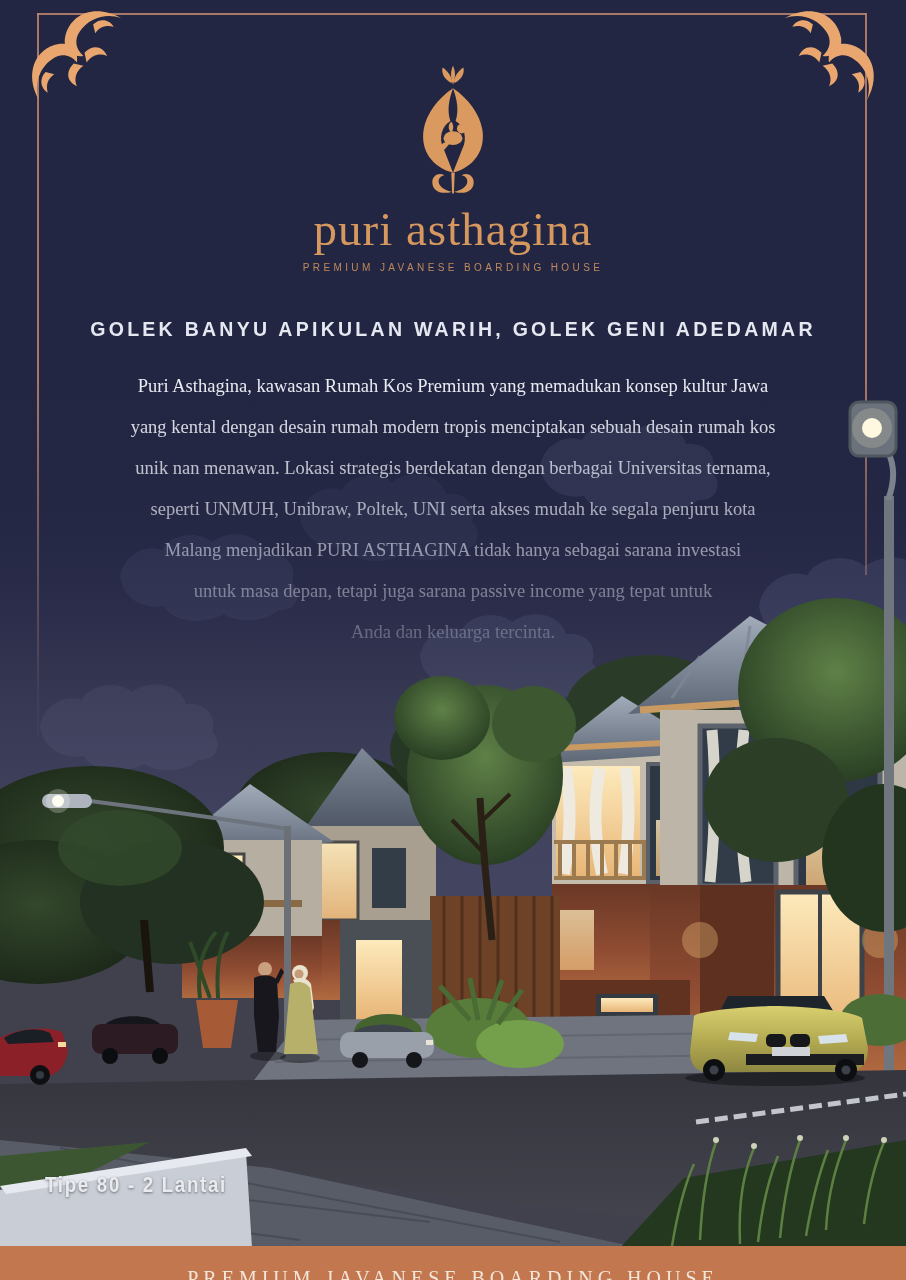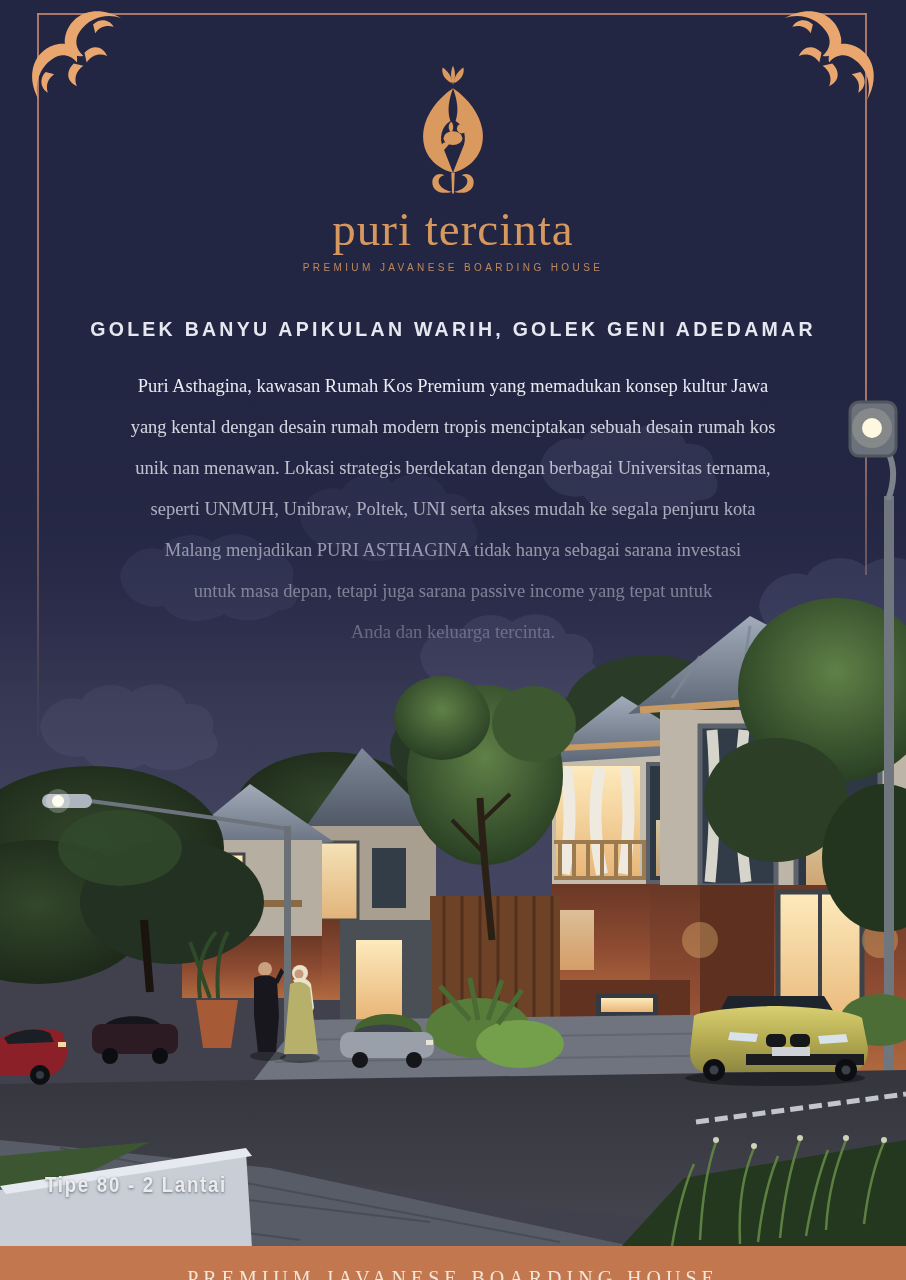--- a/index.html
+++ b/index.html
@@ -81,21 +81,21 @@
         <circle cx="70" cy="75" r="5.5"></circle>
         <path d="M74,73 L82,75 L74,78 Z"></path>
         <path d="M52,90 C43,94 38,100 40,107 C47,103 53,97 56,92 Z"></path>
         <path d="M58,80 C54,76 54,70 58,67 C61,70 61,76 58,80 Z"></path>
 
         <path d="M58,126 L62,126 L61,150 L59,150 Z"></path>
         <path d="M59,148 C46,152 36,147 36,137 C36,129 44,125 50,129 C45,130 42,134 44,139 C47,145 54,147 59,148 Z"></path>
         <path d="M61,148 C74,152 84,147 84,137 C84,129 76,125 70,129 C75,130 78,134 76,139 C73,145 66,147 61,148 Z"></path>
       </g>
     </svg>
-    <div class="wordmark">puri tercinta</div>
+    <div class="wordmark">puri asthagina</div>
     <div class="tagline">PREMIUM JAVANESE BOARDING HOUSE</div>
   </div>
 
   <div class="heading">GOLEK BANYU APIKULAN WARIH, GOLEK GENI ADEDAMAR</div>
   <div class="paragraph">
     <div>Puri Asthagina, kawasan Rumah Kos Premium yang memadukan konsep kultur Jawa</div>
     <div>yang kental dengan desain rumah modern tropis menciptakan sebuah desain rumah kos</div>
     <div>unik nan menawan. Lokasi strategis berdekatan dengan berbagai Universitas ternama,</div>
     <div>seperti UNMUH, Unibraw, Poltek, UNI serta akses mudah ke segala penjuru kota</div>
     <div>Malang  menjadikan PURI ASTHAGINA tidak hanya sebagai sarana investasi</div>

